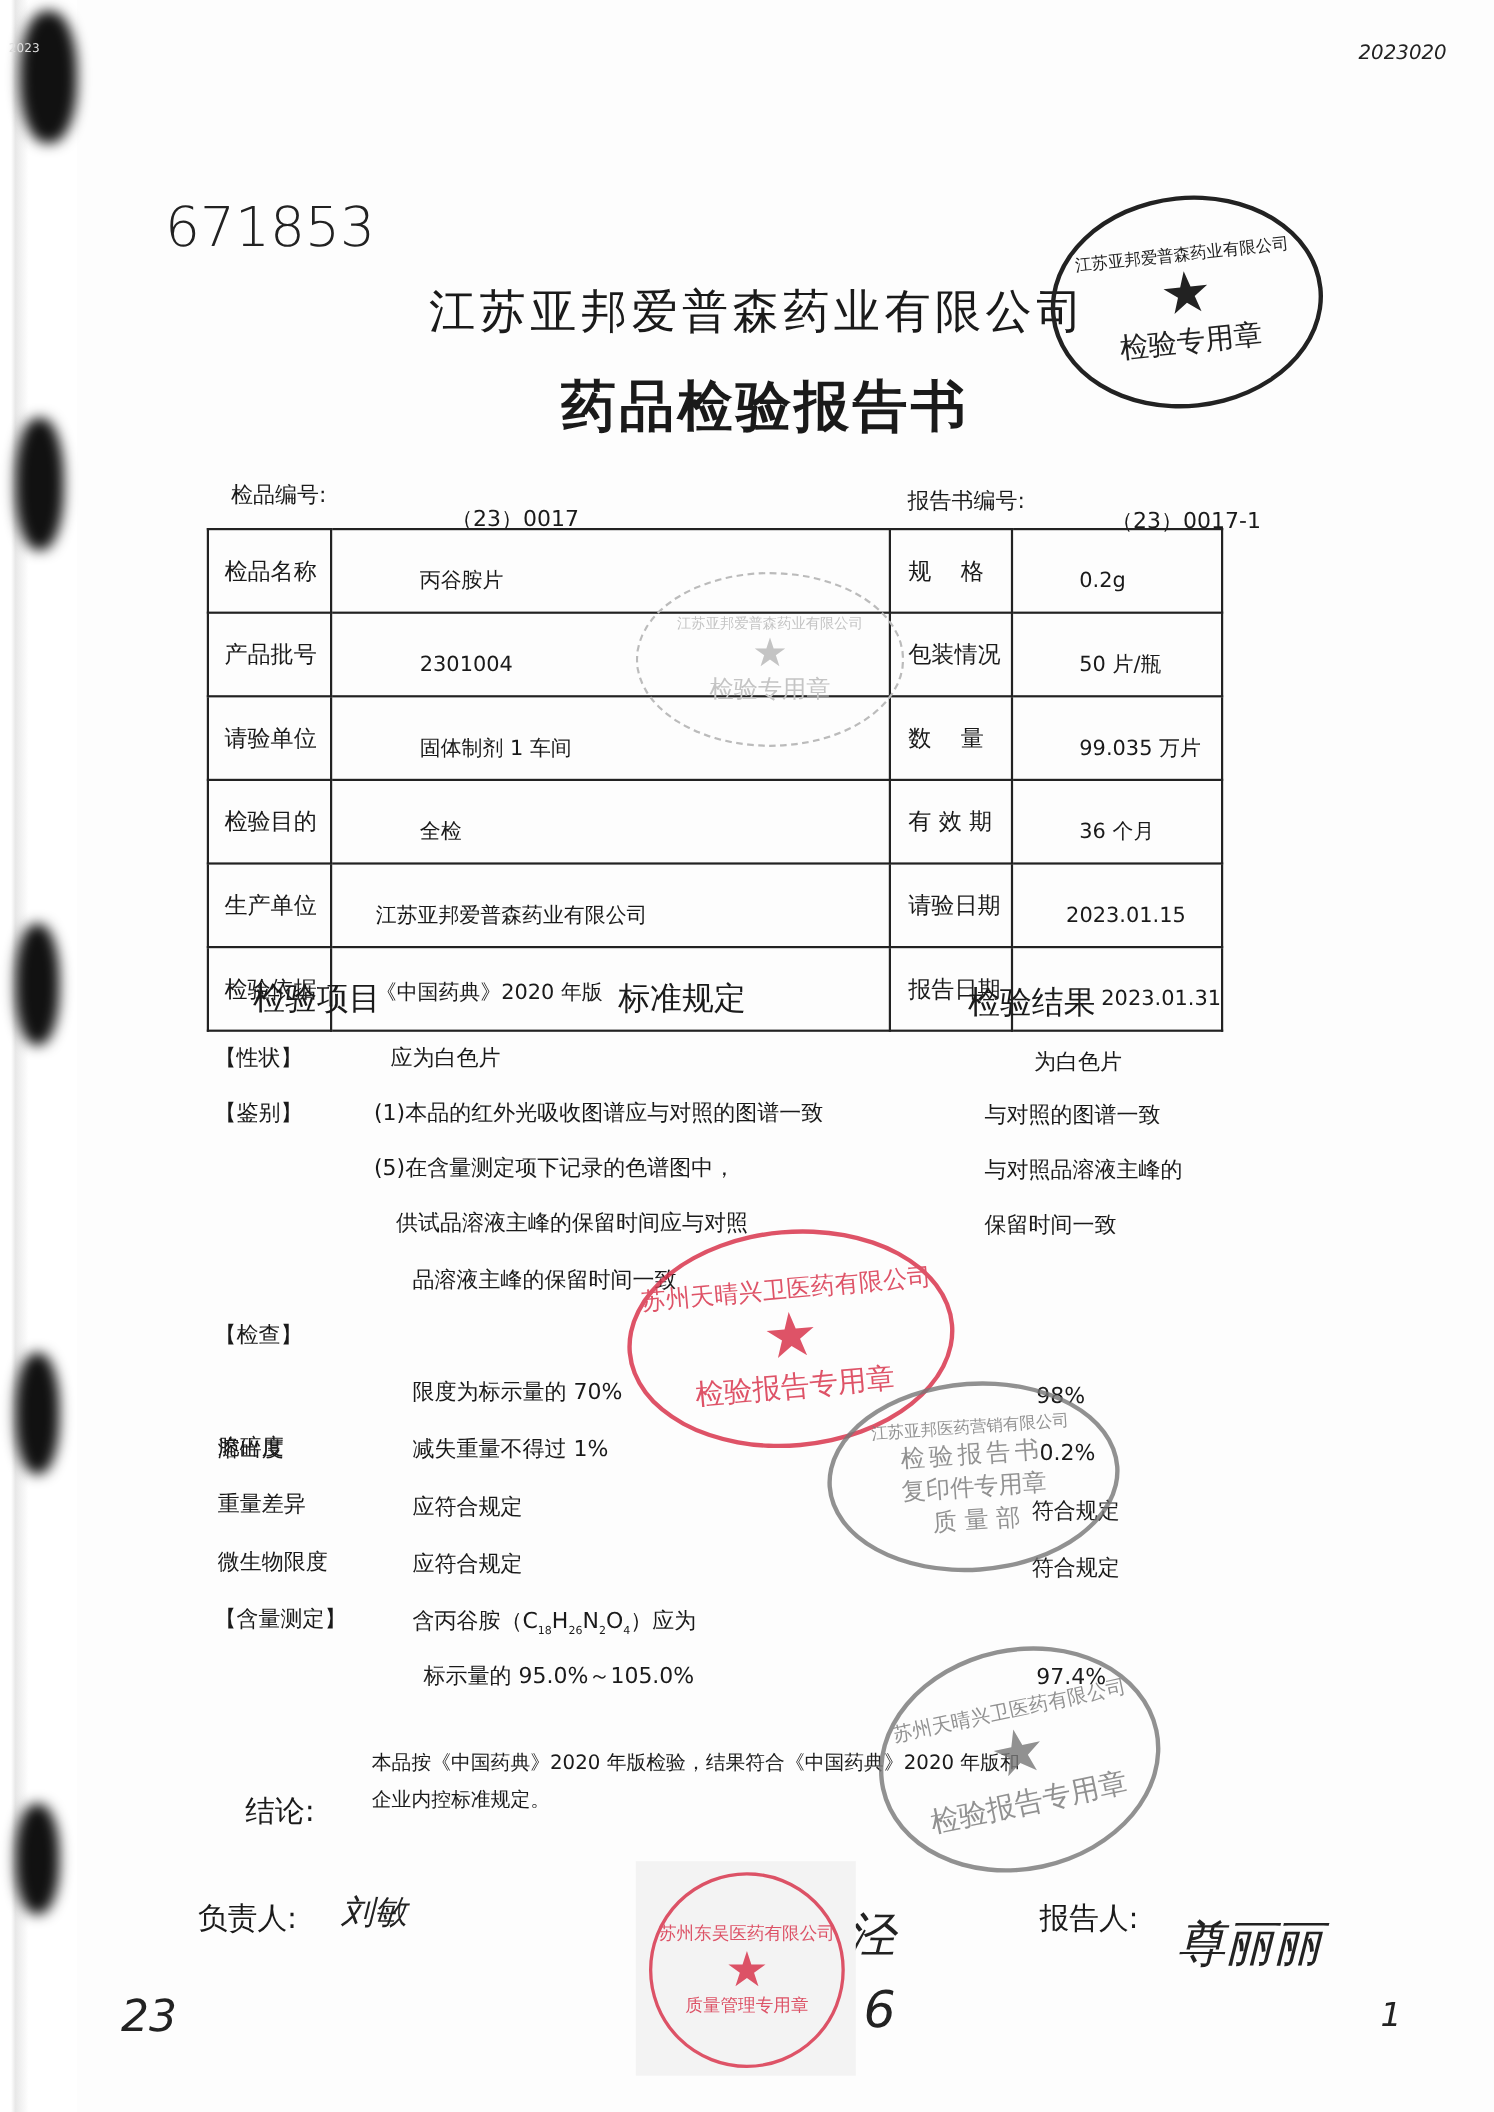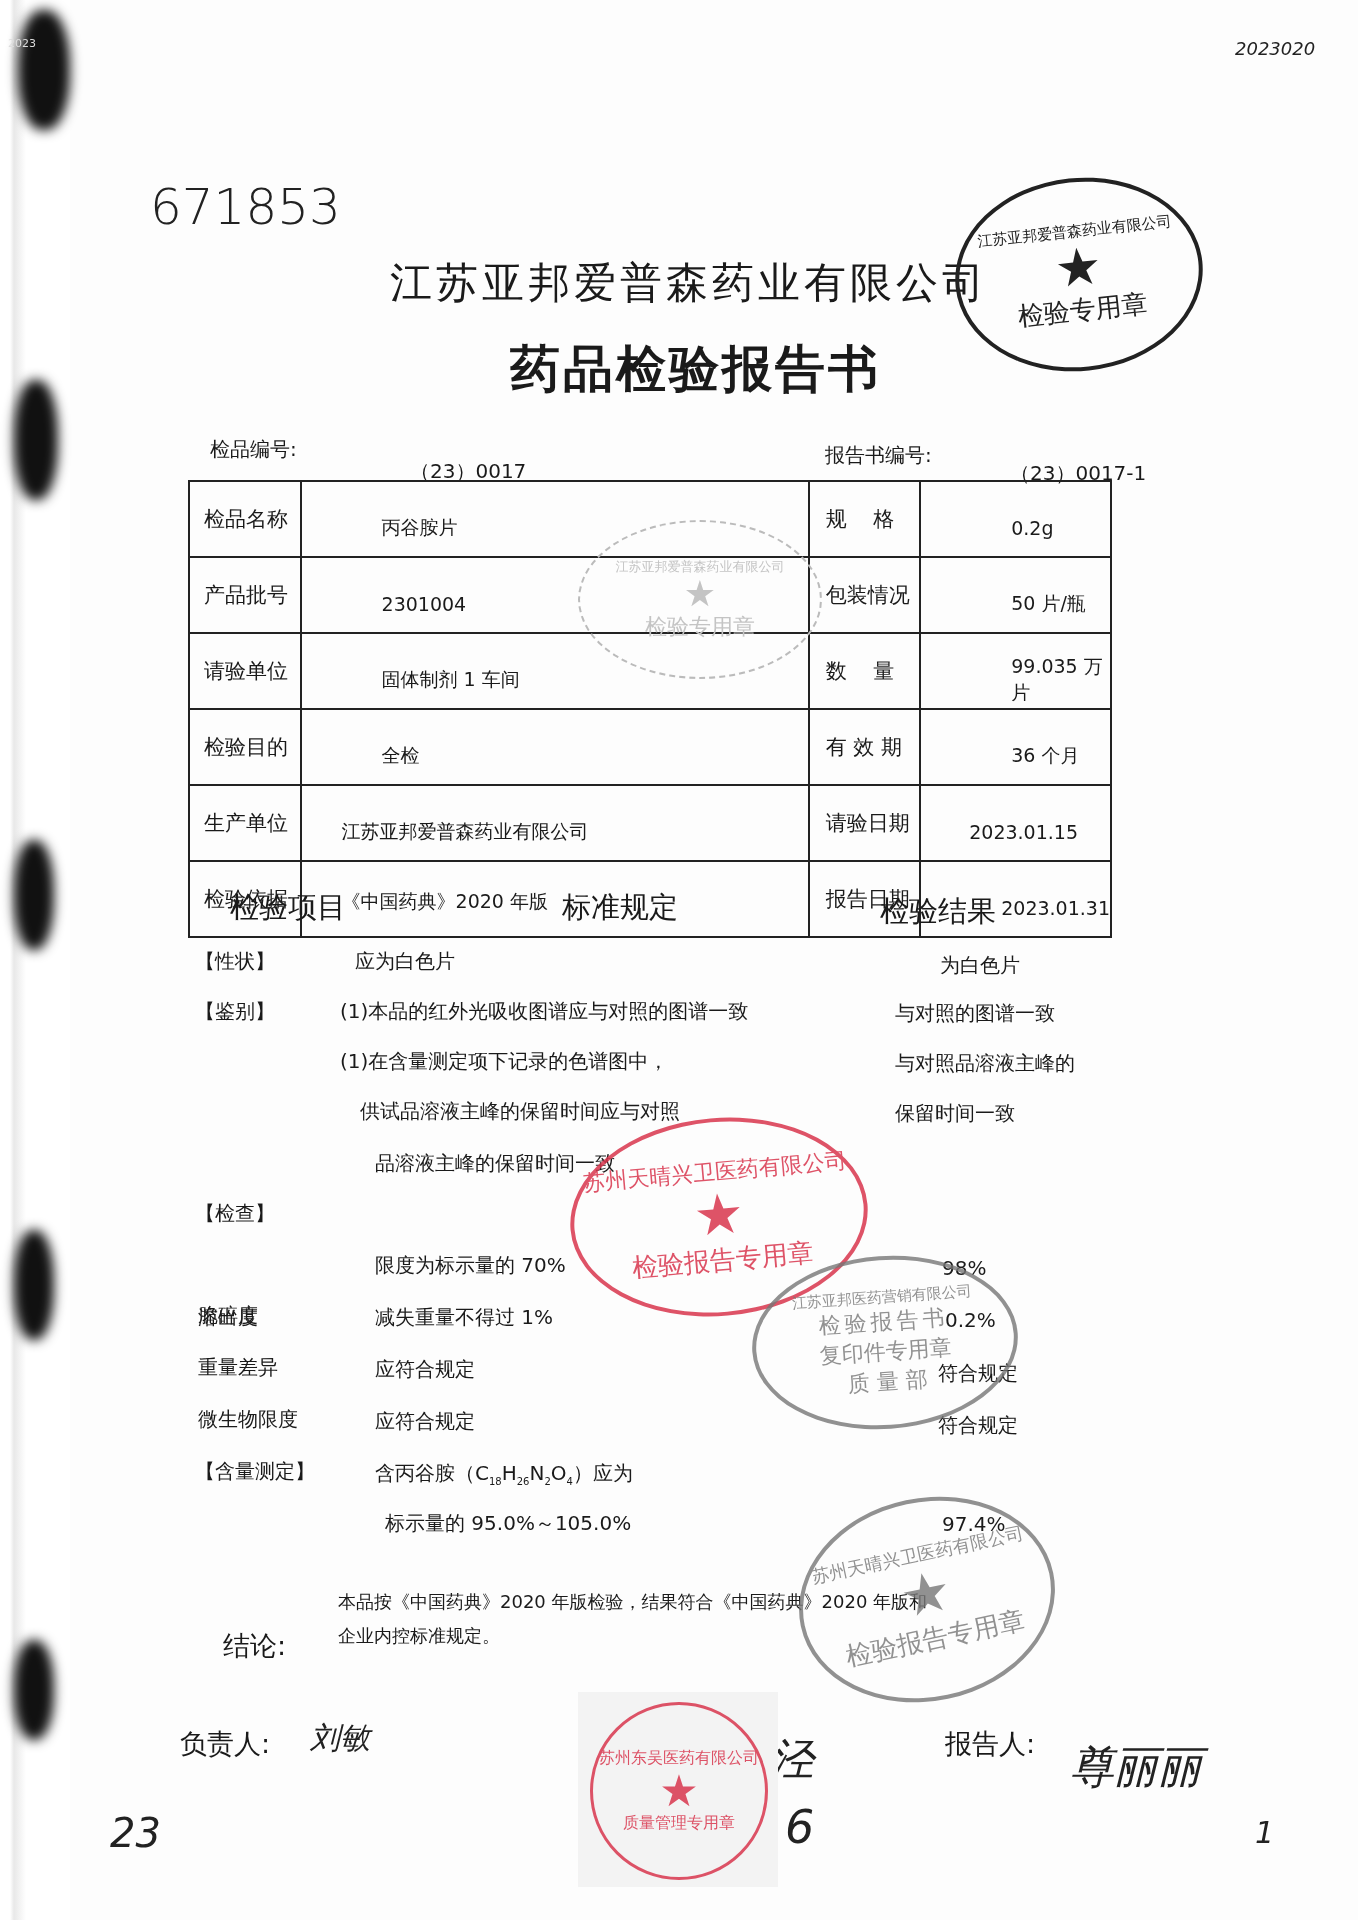--- a/index.html
+++ b/index.html
@@ -22,21 +22,21 @@
   table.info {
     position:absolute; left:188px; top:480px; width:924px; border-collapse:collapse;
     font-family:"DejaVu Sans",sans-serif;
   }
   table.info td {
     border:2px solid #222; height:56px; font-size:20px; vertical-align:middle; padding:0;
   }
   table.info td.lbl { width:115px; padding-left:14px; font-size:21px; }
   table.info td.val { width:515px; padding-left:80px; padding-top:18px; font-size:19px; }
   table.info td.lbl2 { width:100px; padding-left:16px; font-size:21px; }
-  table.info td.val2 { padding-left:90px; padding-top:18px; font-size:19px; }
+  table.info td.val2 { padding-left:60px; padding-top:18px; font-size:19px; }
   .sec-head { font-size:29px; font-family:"DejaVu Sans",sans-serif; }
   .row-txt { font-size:20px; font-family:"DejaVu Sans",sans-serif; white-space:nowrap; }
   .stamp {
     position:absolute; border-radius:50%; display:flex; flex-direction:column;
     align-items:center; justify-content:center; font-family:"DejaVu Sans",sans-serif;
   }
   .stamp .ring { font-size:18px; }
   .stamp .star { font-size:56px; line-height:1; }
   .stamp .bottom { font-size:26px; }
   .stamp-black { border:4px solid #222; color:#222; }
@@ -129,21 +129,21 @@
 <div class="abs sec-head" style="left:562px;top:888px;">标准规定</div>
 <div class="abs sec-head" style="left:880px;top:892px;">检验结果</div>
 
 <div class="abs row-txt" style="left:195px;top:948px;">【性状】</div>
 <div class="abs row-txt" style="left:355px;top:948px;">应为白色片</div>
 <div class="abs row-txt" style="left:940px;top:952px;">为白色片</div>
 
 <div class="abs row-txt" style="left:195px;top:998px;">【鉴别】</div>
 <div class="abs row-txt" style="left:340px;top:998px;">(1)本品的红外光吸收图谱应与对照的图谱一致</div>
 <div class="abs row-txt" style="left:895px;top:1000px;">与对照的图谱一致</div>
-<div class="abs row-txt" style="left:340px;top:1048px;">(1)在含量测定项下记录的色谱图中，</div>
+<div class="abs row-txt" style="left:340px;top:1048px;">(5)在含量测定项下记录的色谱图中，</div>
 <div class="abs row-txt" style="left:895px;top:1050px;">与对照品溶液主峰的</div>
 <div class="abs row-txt" style="left:360px;top:1098px;">供试品溶液主峰的保留时间应与对照</div>
 <div class="abs row-txt" style="left:895px;top:1100px;">保留时间一致</div>
 <div class="abs row-txt" style="left:375px;top:1150px;">品溶液主峰的保留时间一致</div>
 
 <div class="abs row-txt" style="left:195px;top:1200px;">【检查】</div>
 
 <div class="abs row-txt" style="left:198px;top:1304px;">溶出度</div>
 <div class="abs row-txt" style="left:375px;top:1252px;">限度为标示量的 70%</div>
 <div class="abs row-txt" style="left:942px;top:1256px;">98%</div>

